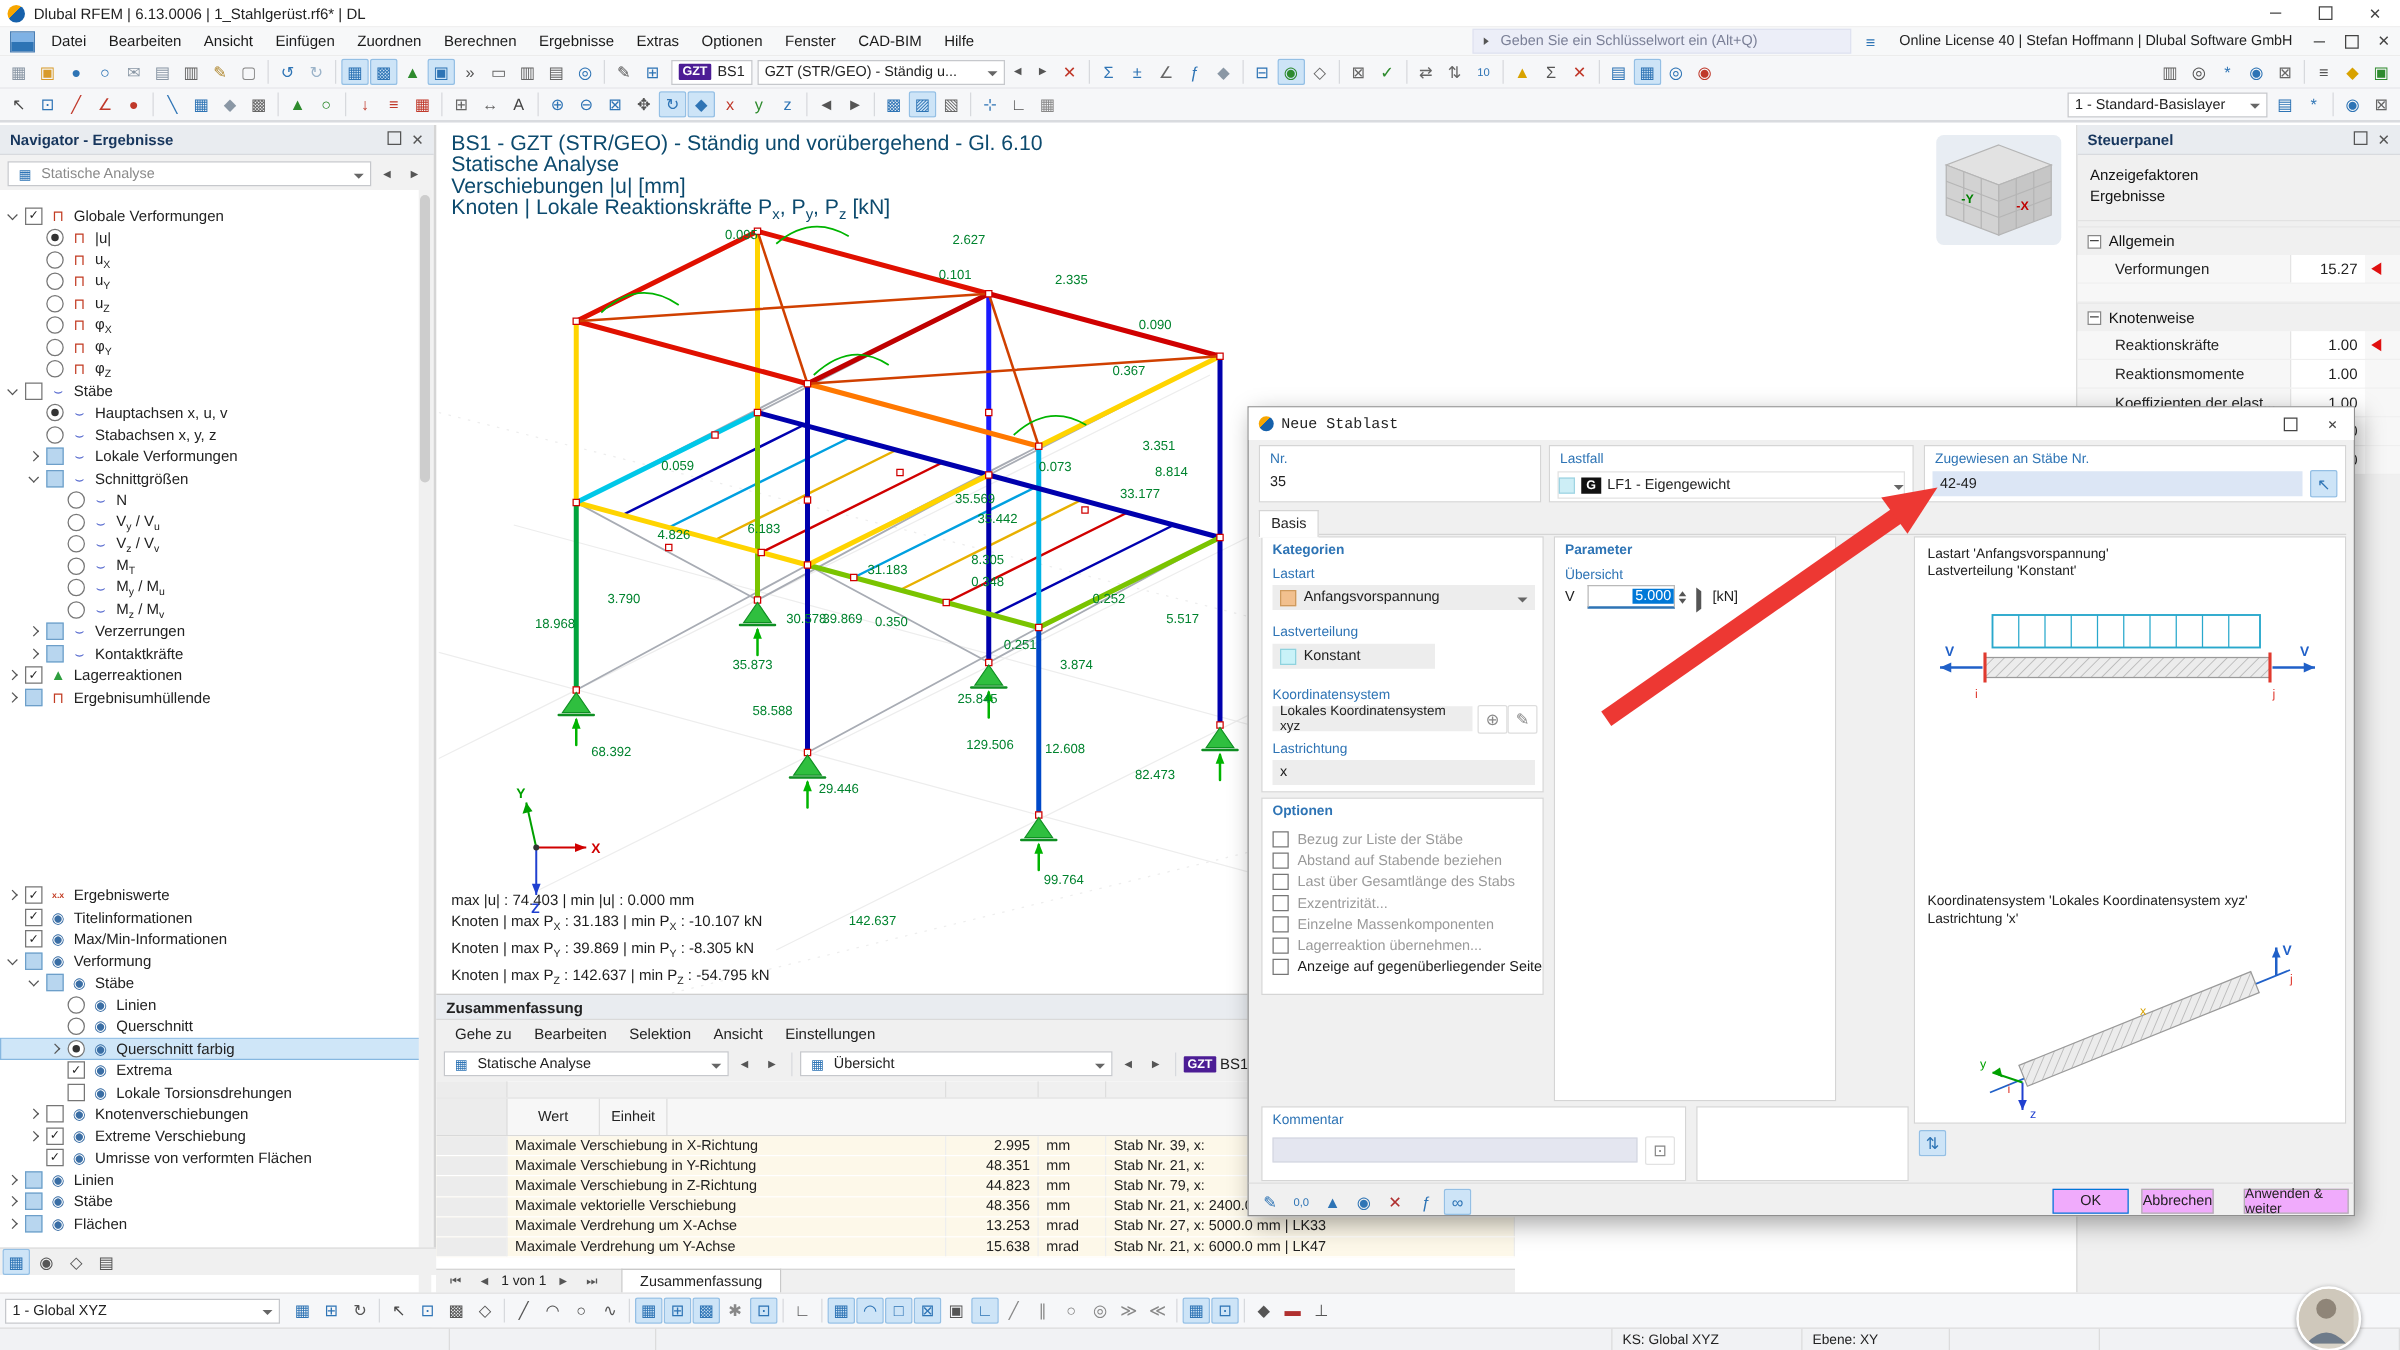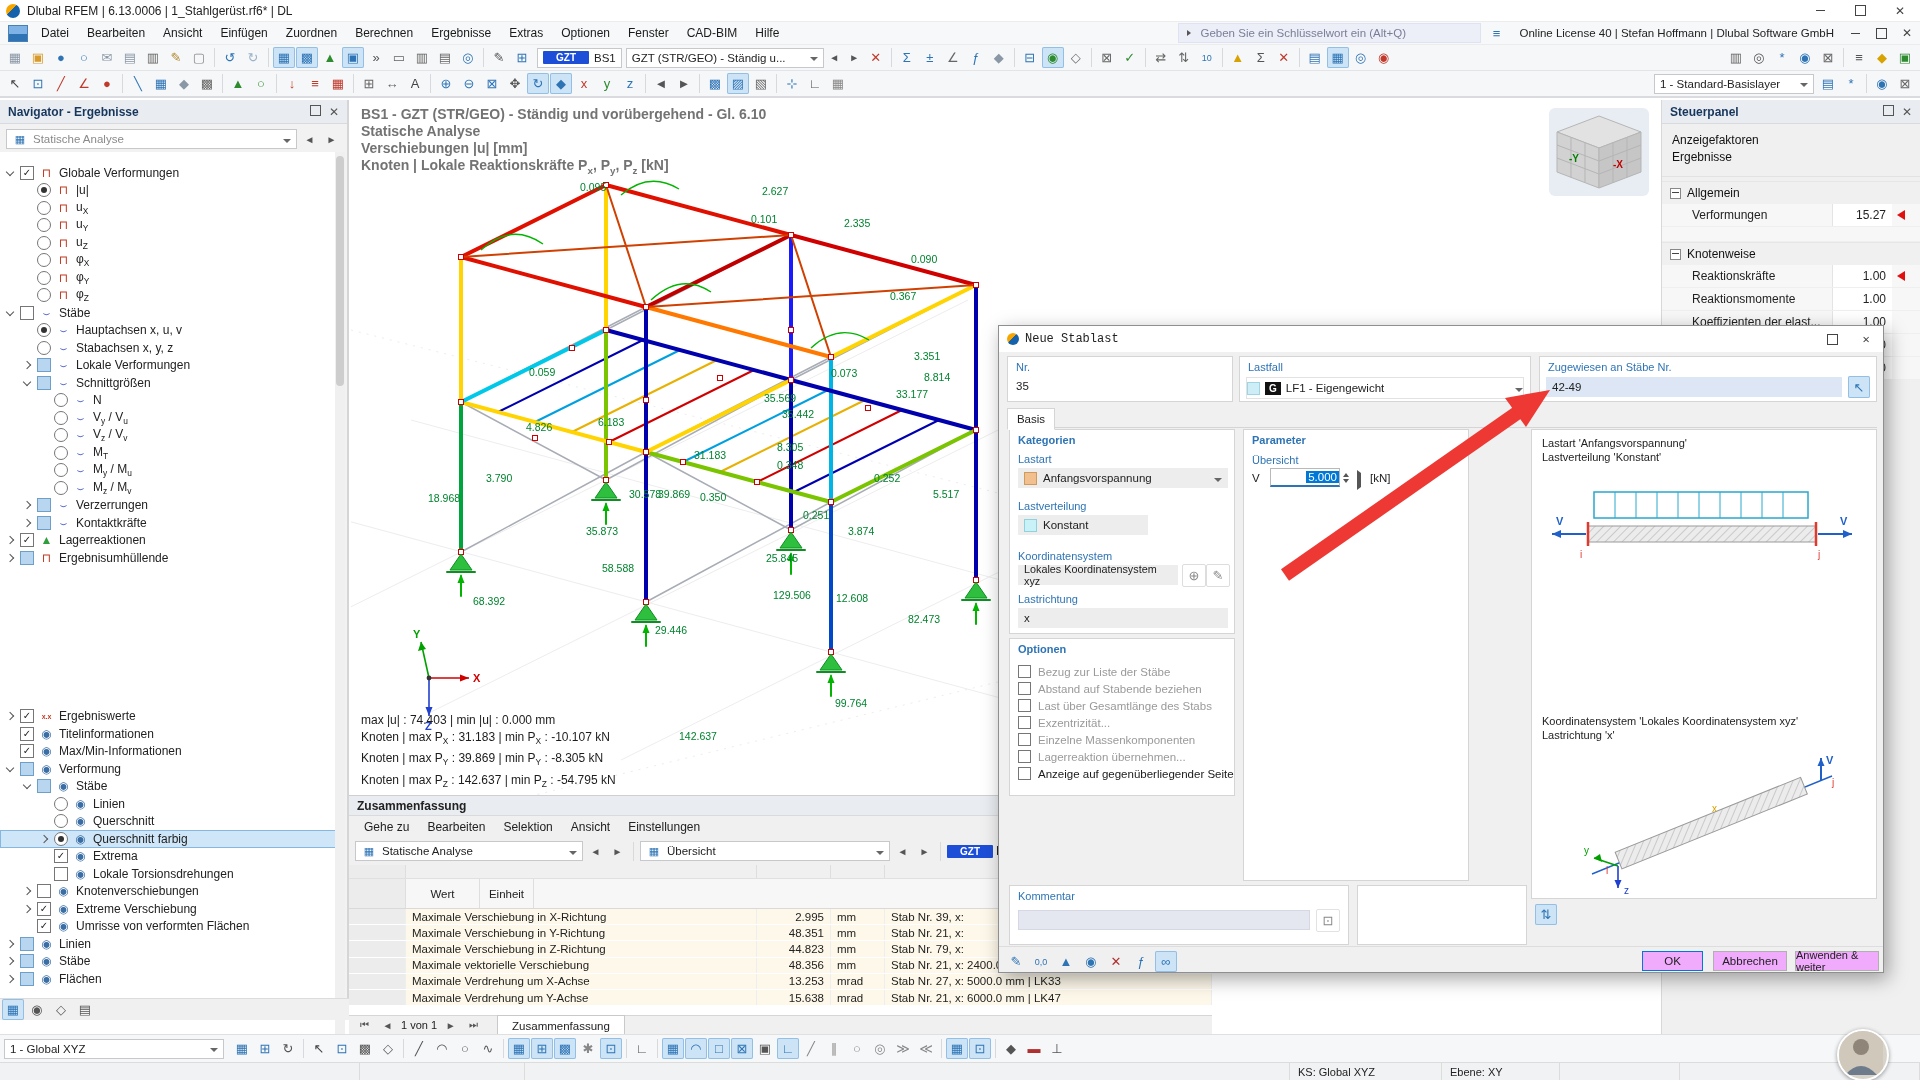--- a/index.html
+++ b/index.html
@@ -26,21 +26,21 @@
       padding:0 4px;box-sizing:border-box;gap:1px;}
   .tb1{top:45px;height:26px;}
   .tb2{top:71px;height:27px;border-bottom:2px solid #d9dbdf;}
   .ti{display:inline-flex;width:22px;height:21px;align-items:center;justify-content:center;border-radius:2px;
       font-size:13px;flex:0 0 auto;}
   .ti.act{background:#cde4f7;box-shadow:inset 0 0 0 1px #94bfe4;}
   .sep{width:1px;height:19px;background:#d7d9dd;margin:0 3px;flex:0 0 auto;}
   .combo{height:20px;background:#fff;border:1px solid #c6c8cc;display:inline-flex;align-items:center;
          font-size:11.5px;padding:0 5px;gap:5px;flex:0 0 auto;box-sizing:border-box;white-space:nowrap;}
   .ca{width:0;height:0;border:4px solid transparent;border-top-color:#666;margin-top:7px;}
-  .badge{background:#1d4ed8;color:#fff;font-size:10px;padding:1px 13px;border-radius:1px;font-weight:bold;}
+  .badge{background:#4c1d95;color:#fff;font-size:10px;padding:1px 3px;border-radius:1px;font-weight:bold;}
   .gbadge{background:#111;color:#fff;font-size:10px;padding:1px 4px;font-weight:bold;}
   .navbtn{width:17px;height:20px;display:inline-flex;align-items:center;justify-content:center;color:#555;
           border:1px solid transparent;font-size:10px;}
   
   .panelhdr{height:24px;background:#e9ecf0;border-bottom:1px solid #d8dade;display:flex;align-items:center;
             padding:0 8px;font-weight:bold;color:#17365d;font-size:12px;box-sizing:border-box;}
   .phbtns{margin-left:auto;display:flex;gap:8px;color:#555;font-weight:normal;}
   #navigator{left:0;top:100px;width:349px;height:920px;background:#f2f2f2;border-right:2px solid #d5d5d5;box-sizing:border-box;}
   .navcombo-row{display:flex;align-items:center;gap:3px;padding:4px 6px;}
   .navcombo{flex:1;}
@@ -59,21 +59,21 @@
       align-items:center;justify-content:center;flex:0 0 auto;}
   .rb.on::after{content:"";width:6px;height:6px;border-radius:50%;background:#333;}
   .tico{width:17px;text-align:center;font-size:12px;flex:0 0 auto;}
   .tico.small{font-size:7px;font-weight:bold;}
   .navscroll{position:absolute;right:2px;top:52px;width:10px;height:944px;background:#f0f0f0;}
   .navthumb{position:absolute;left:1px;top:4px;width:8px;height:230px;background:#cdcdcd;border-radius:4px;}
   .navtabs{position:absolute;left:0;bottom:0;width:349px;height:22px;background:#f0f0f0;border-top:1px solid #dcdcdc;
            display:flex;align-items:center;padding-left:2px;box-sizing:border-box;gap:2px;}
   
   #viewport{left:351px;top:100px;width:1310px;height:934px;background:#fff;}
-  .vhead{position:absolute;left:10px;top:6px;line-height:17px;font-size:14px;color:#737373;font-weight:bold;}
+  .vhead{position:absolute;left:10px;top:6px;line-height:17px;font-size:17px;color:#0c4a6e;}
   .vmaxmin{position:absolute;left:10px;top:612px;line-height:17px;font-size:12px;color:#1c1c1c;}
   .anno{font-size:10.5px;fill:#00832e;font-family:"Liberation Sans",sans-serif;}
   
   #steuer{left:1661px;top:100px;width:259px;height:934px;background:#f0f0f0;box-sizing:border-box;border-left:1px solid #d8d8d8;}
   .steuersub{padding:8px 10px 10px;font-size:12px;line-height:17px;color:#111;border-bottom:1px solid #e2e2e2;}
   .strow{display:flex;align-items:center;height:22px;font-size:12px;}
   .strow.group{gap:6px;padding-left:8px;font-size:12px;color:#111;border-top:1px solid #e6e6e6;}
   .minus{width:9px;height:9px;border:1px solid #888;background:#fff;position:relative;flex:0 0 auto;}
   .minus::after{content:"";position:absolute;left:1px;right:1px;top:3.5px;border-top:1px solid #444;}
   .strow.item{padding-left:30px;background:#f7f7f7;border-bottom:1px solid #efefef;}
@@ -1186,21 +1186,21 @@
     <div class="abs" style="left:6px;top:625px;display:flex;gap:3px;">
         <span class="ti" style="color: rgb(46, 116, 181);">✎</span>
         <span class="ti" style="color: rgb(46, 116, 181); font-size: 9px;">0,0</span>
         <span class="ti" style="color: rgb(46, 116, 181);">▲</span>
         <span class="ti" style="color: rgb(46, 116, 181);">◉</span>
         <span class="ti" style="color: rgb(176, 48, 48);">✕</span>
         <span class="ti" style="color: rgb(46, 116, 181);">ƒ</span>
         <span class="ti act" style="color: rgb(46, 116, 181);">∞</span>
       </div>
     <span class="abs dbtn default" style="left:643px;top:625px;width:61px;">OK</span>
-    <span class="abs dbtn" style="left:714px;top:625px;width:74px;">Abbrechen</span>
+    <span class="abs dbtn" style="left:714px;top:625px;width:58px;">Abbrechen</span>
     <span class="abs dbtn" style="left:796px;top:625px;width:84px;font-size:11px;">Anwenden &amp; weiter</span>
   </div>
 
   <svg class="abs" id="arrow-overlay">
     <line x1="1285" y1="575" x2="1517" y2="413" stroke="#ed3833" stroke-width="14"></line>
     <polygon points="1550,390 1526,427 1505,398" fill="#ed3833"></polygon>
   </svg>
 
   <div class="abs" id="btoolbar">
     <span class="combo" style="width:220px;">

